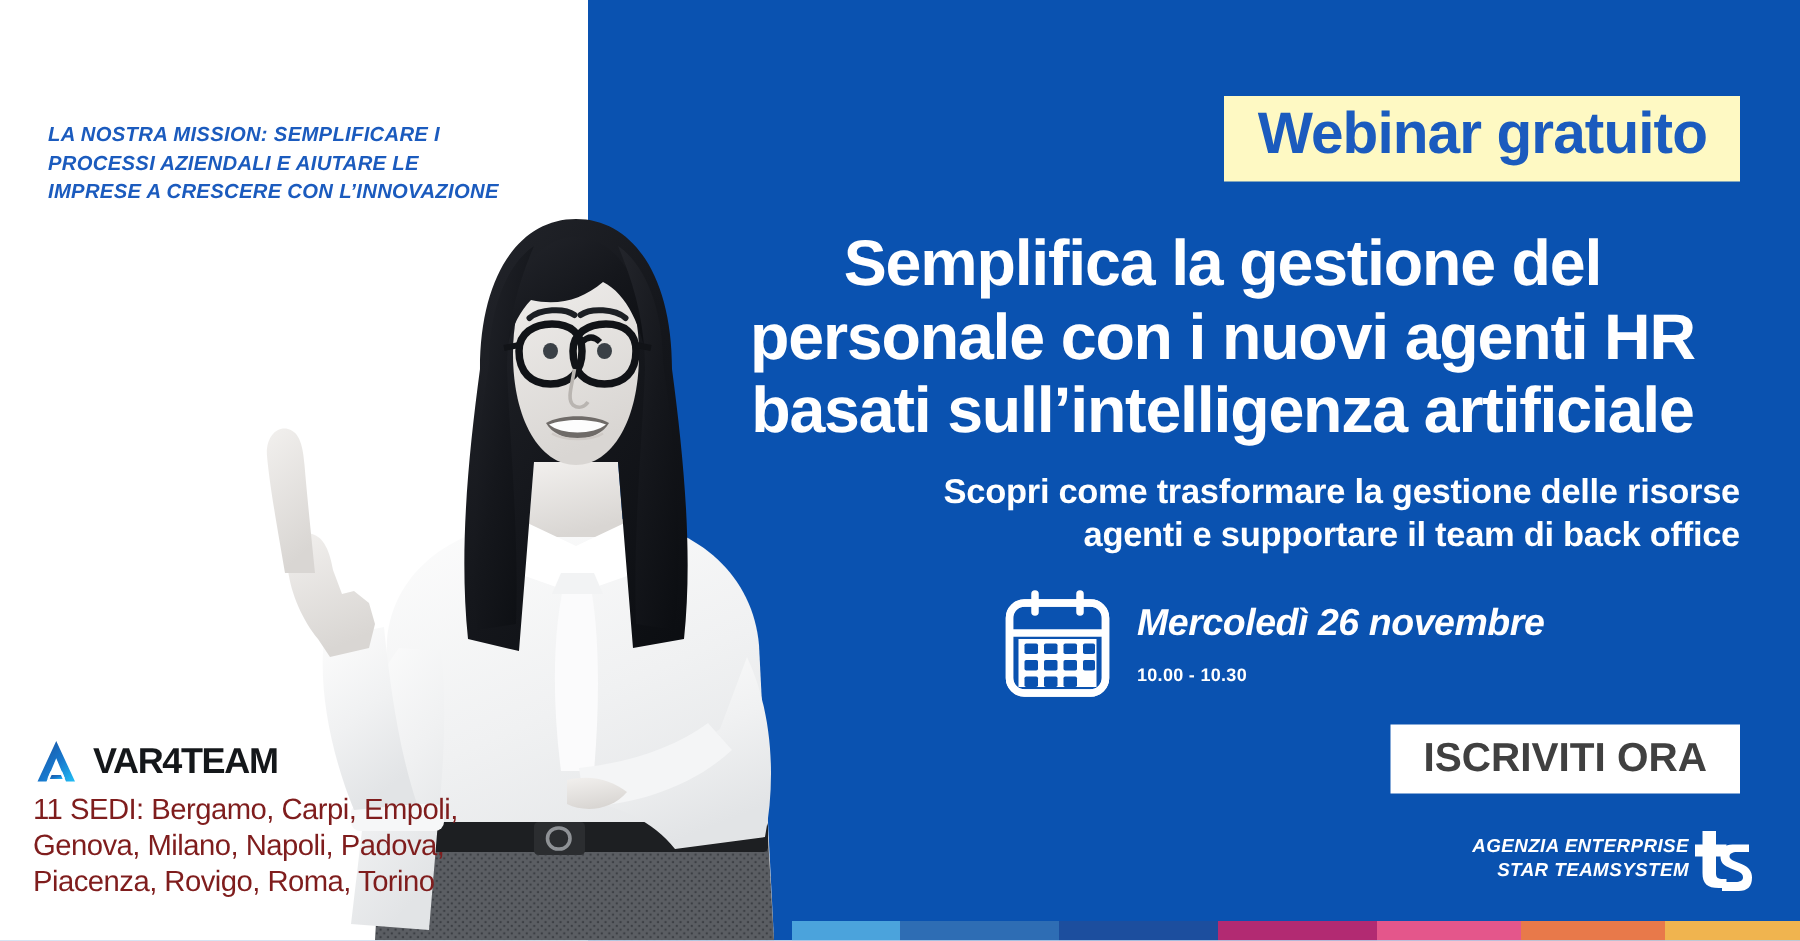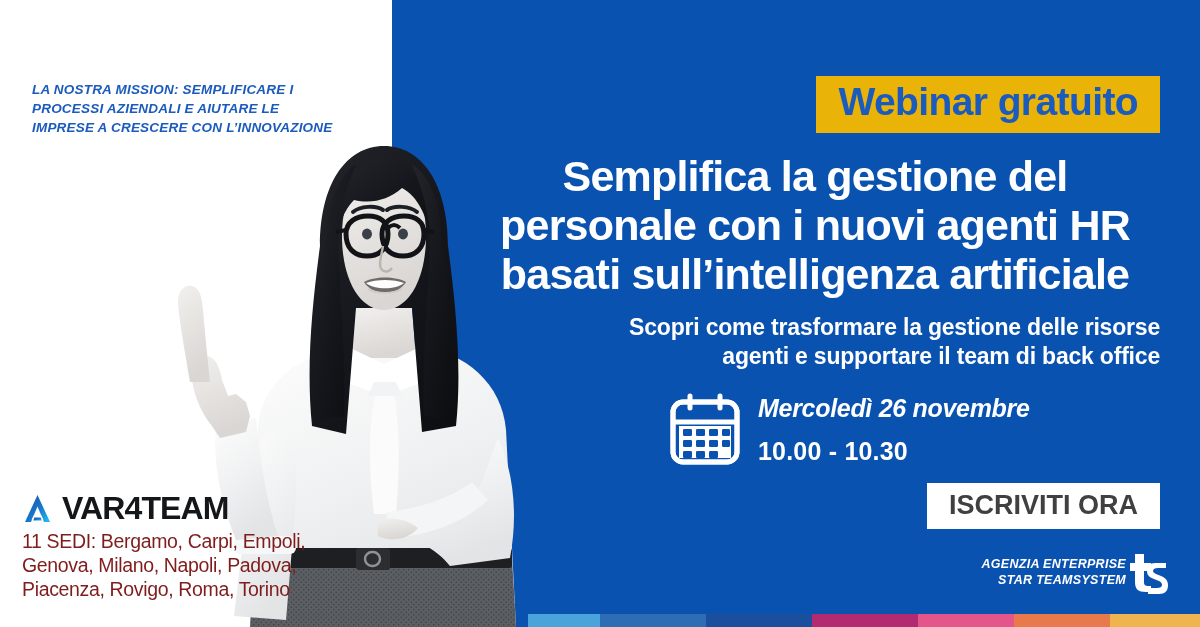--- a/index.html
+++ b/index.html
@@ -60,22 +60,22 @@
     height: 531px;
     z-index: 5;
     pointer-events: none;
   }
   .photo-wrap svg { display: block; width: 100%; height: 100%; }
 
   
   .badge-webinar {
     position: absolute;
     right: 76px;
-    top: 76px;
-    background: #eab308;
+    top: 64px;
+    background: #fef9c3;
     padding: 6px 22px 10px 22px;
     z-index: 8;
   }
   .badge-webinar .txt {
     color: #1B5BBE;
     font-size: 39px;
     font-weight: 700;
     line-height: 1.05;
     letter-spacing: -0.6px;
     white-space: nowrap;
@@ -128,21 +128,21 @@
   .date-text { color: #ffffff; }
   .date-text .day {
     font-size: 25px;
     font-weight: 700;
     font-style: italic;
     line-height: 1.08;
     letter-spacing: -0.3px;
     white-space: nowrap;
   }
   .date-text .time {
-    font-size: 25px;
+    font-size: 12px;
     font-weight: 700;
     line-height: 1.2;
     letter-spacing: 0.2px;
     margin-top: 14px;
     white-space: nowrap;
   }
 
   
   .cta {
     position: absolute;
@@ -193,21 +193,21 @@
   }
   .brand-row {
     display: flex;
     align-items: center;
     gap: 9px;
   }
   .brand-mark { width: 31px; height: 31px; flex: 0 0 31px; }
   .brand-mark svg { display: block; width: 100%; height: 100%; }
   .brand-name {
     color: #14171A;
-    font-size: 32px;
+    font-size: 24px;
     font-weight: 700;
     letter-spacing: -0.9px;
     line-height: 1;
     white-space: nowrap;
   }
   .sedi {
     margin-top: 6px;
     width: 296px;
     color: #7f1d1d;
     font-size: 19.5px;

